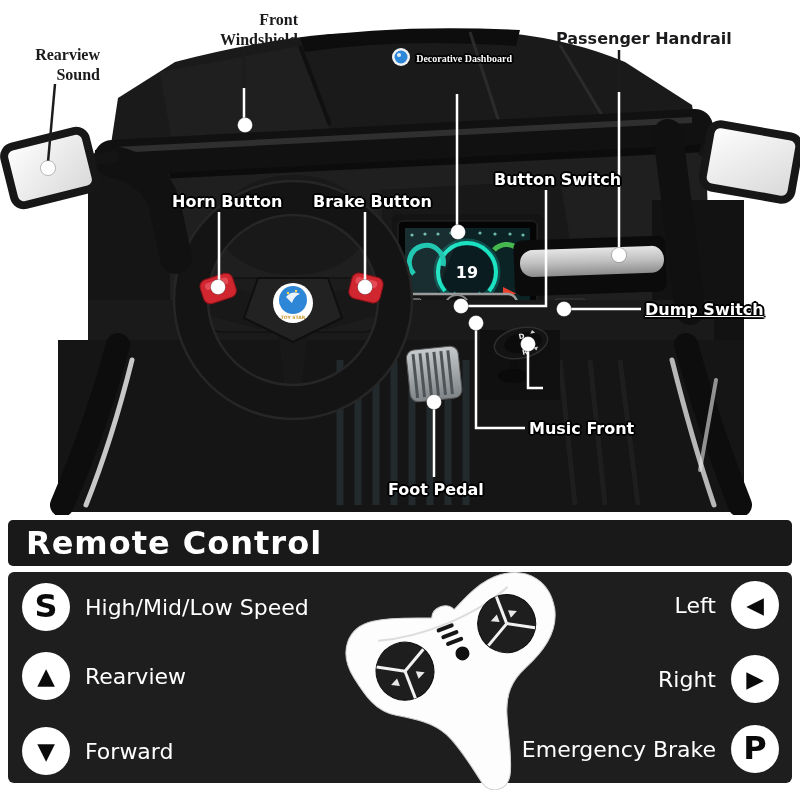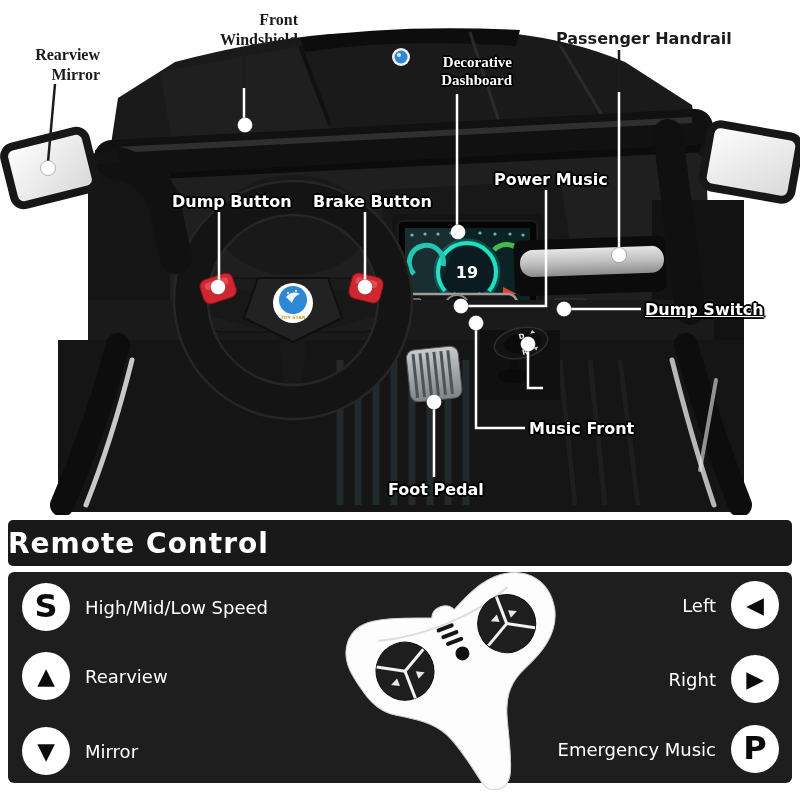--- a/index.html
+++ b/index.html
@@ -6,34 +6,34 @@
   .stage{position:relative;width:800px;height:800px;background:#fff;overflow:hidden;
          font-family:"DejaVu Sans","Liberation Sans",sans-serif;}
   .photo{position:absolute;left:0;top:0;width:800px;height:515px;}
   .photo svg{position:absolute;left:0;top:0;}
   
   .co{position:absolute;font-size:16px;font-weight:600;line-height:1.22;color:#1b1b1d;white-space:nowrap;}
   .co.center{text-align:right;white-space:normal;font-family:Liberation Serif, serif;}
   .co.light{color:#fff;
     text-shadow:2px 0 0 #000,-2px 0 0 #000,0 2px 0 #000,0 -2px 0 #000,
                 1.4px 1.4px 0 #000,-1.4px -1.4px 0 #000,1.4px -1.4px 0 #000,-1.4px 1.4px 0 #000;}
-  .co.small{font-size:15px;}
+  .co.small{font-size:10px;}
   
   .rc-header{position:absolute;left:8px;top:520px;width:784px;height:46px;background:#191919;
              border-radius:5px;display:flex;align-items:center;z-index:2;}
-  .rc-header span{color:#fff;font-size:28px;font-weight:bold;letter-spacing:1px;padding-left:0;}
+  .rc-header span{color:#fff;font-size:32px;font-weight:bold;letter-spacing:1px;padding-left:18px;}
   .rc-panel{position:absolute;left:8px;top:572px;width:784px;height:211px;background:#1e1e1e;
             border-radius:6px;z-index:1;}
   .rc-item{position:absolute;display:flex;align-items:center;height:48px;}
   .rc-icon{width:48px;height:48px;border-radius:50%;background:#fff;display:flex;
            align-items:center;justify-content:center;flex:0 0 48px;}
   .rc-icon .glyph{color:#0a0a0a;}
   .rc-icon .letter{font-size:32px;font-weight:800;line-height:1;transform:translateY(-1px);}
   .rc-icon .tri{font-size:23px;line-height:1;}
-  .rc-label{color:#fff;font-size:18px;font-weight:400;}
+  .rc-label{color:#fff;font-size:22px;font-weight:400;}
   .rc-item.left .rc-label{margin-left:15px;}
   .rc-item.right .rc-label{margin-right:15px;}
   .remote-svg{position:absolute;left:330px;top:535px;z-index:5;}
 </style>
 </head>
 <body>
 
 <div class="stage">
 
   <div class="photo">
@@ -263,26 +263,26 @@
         <circle cx="461" cy="306" r="7.5"></circle>
         <circle cx="218" cy="287" r="7.5"></circle>
         <circle cx="365" cy="287" r="7.5"></circle>
         <circle cx="564" cy="309" r="7.5"></circle>
         <circle cx="528" cy="344" r="7.5"></circle>
         <circle cx="476" cy="323" r="7.5"></circle>
         <circle cx="434" cy="402" r="7.5"></circle>
       </g>
     </svg>
 
-    <div class="co center" style="left:4px;top:45px;width:96px;">Rearview Mirror</div>
+    <div class="co center" style="left:4px;top:45px;width:96px;">Rearview Sound</div>
     <div class="co center" style="left:190px;top:10px;width:108px;">Front Windshield</div>
     <div class="co light center small" style="left:400px;top:53px;width:112px;">Decorative Dashboard</div>
     <div class="co" style="left:540px;top:29px;margin-left:16px;">Passenger Handrail</div>
-    <div class="co light" style="left:494px;top:170px;">Power Music</div>
-    <div class="co light" style="left:172px;top:192px;">Dump Button</div>
+    <div class="co light" style="left:494px;top:170px;">Button Switch</div>
+    <div class="co light" style="left:172px;top:192px;">Horn Button</div>
     <div class="co light" style="left:313px;top:192px;">Brake Button</div>
     <div class="co light" style="left:645px;top:300px;text-decoration:underline;">Dump Switch</div>
     <div class="co light" style="left:529px;top:419px;">Music Front</div>
     <div class="co light" style="left:388px;top:480px;">Foot Pedal</div>
   </div>
 
   <div class="rc-header">
     <span>Remote Control</span>
   </div>
 
@@ -297,37 +297,37 @@
     <div class="rc-item left" style="left:14px;top:80px;">
       <div class="rc-icon">
         <span class="glyph tri">▲</span>
         </div>
       <span class="rc-label">Rearview</span>
     </div>
     <div class="rc-item left" style="left:14px;top:155px;">
       <div class="rc-icon">
         <span class="glyph tri">▼</span>
         </div>
-      <span class="rc-label">Mirror</span>
+      <span class="rc-label">Forward</span>
     </div>
 
     <div class="rc-item right" style="right:13px;top:83px;">
       <span class="rc-label">Right</span>
       <div class="rc-icon">
         <span class="glyph tri">▶</span>
         </div>
     </div>
     <div class="rc-item right" style="right:13px;top:9px;">
       <span class="rc-label">Left</span>
       <div class="rc-icon">
         <span class="glyph tri">◀</span>
         </div>
     </div>
     <div class="rc-item right" style="right:13px;top:153px;">
-      <span class="rc-label">Emergency Music</span>
+      <span class="rc-label">Emergency Brake</span>
       <div class="rc-icon">
         <span class="glyph letter">P</span>
         </div>
     </div>
   </div>
 
   <svg class="remote-svg" width="260" height="255" viewBox="0 0 260 255">
     <g transform="translate(128,118) rotate(-21)">
       <path d="M -106,-14 C -112,-44 -94,-64 -68,-60 C -48,-57 -28,-48 -12,-42
                C -8,-52 8,-52 12,-42 C 28,-50 48,-60 68,-58 C 96,-55 112,-34 106,-6

